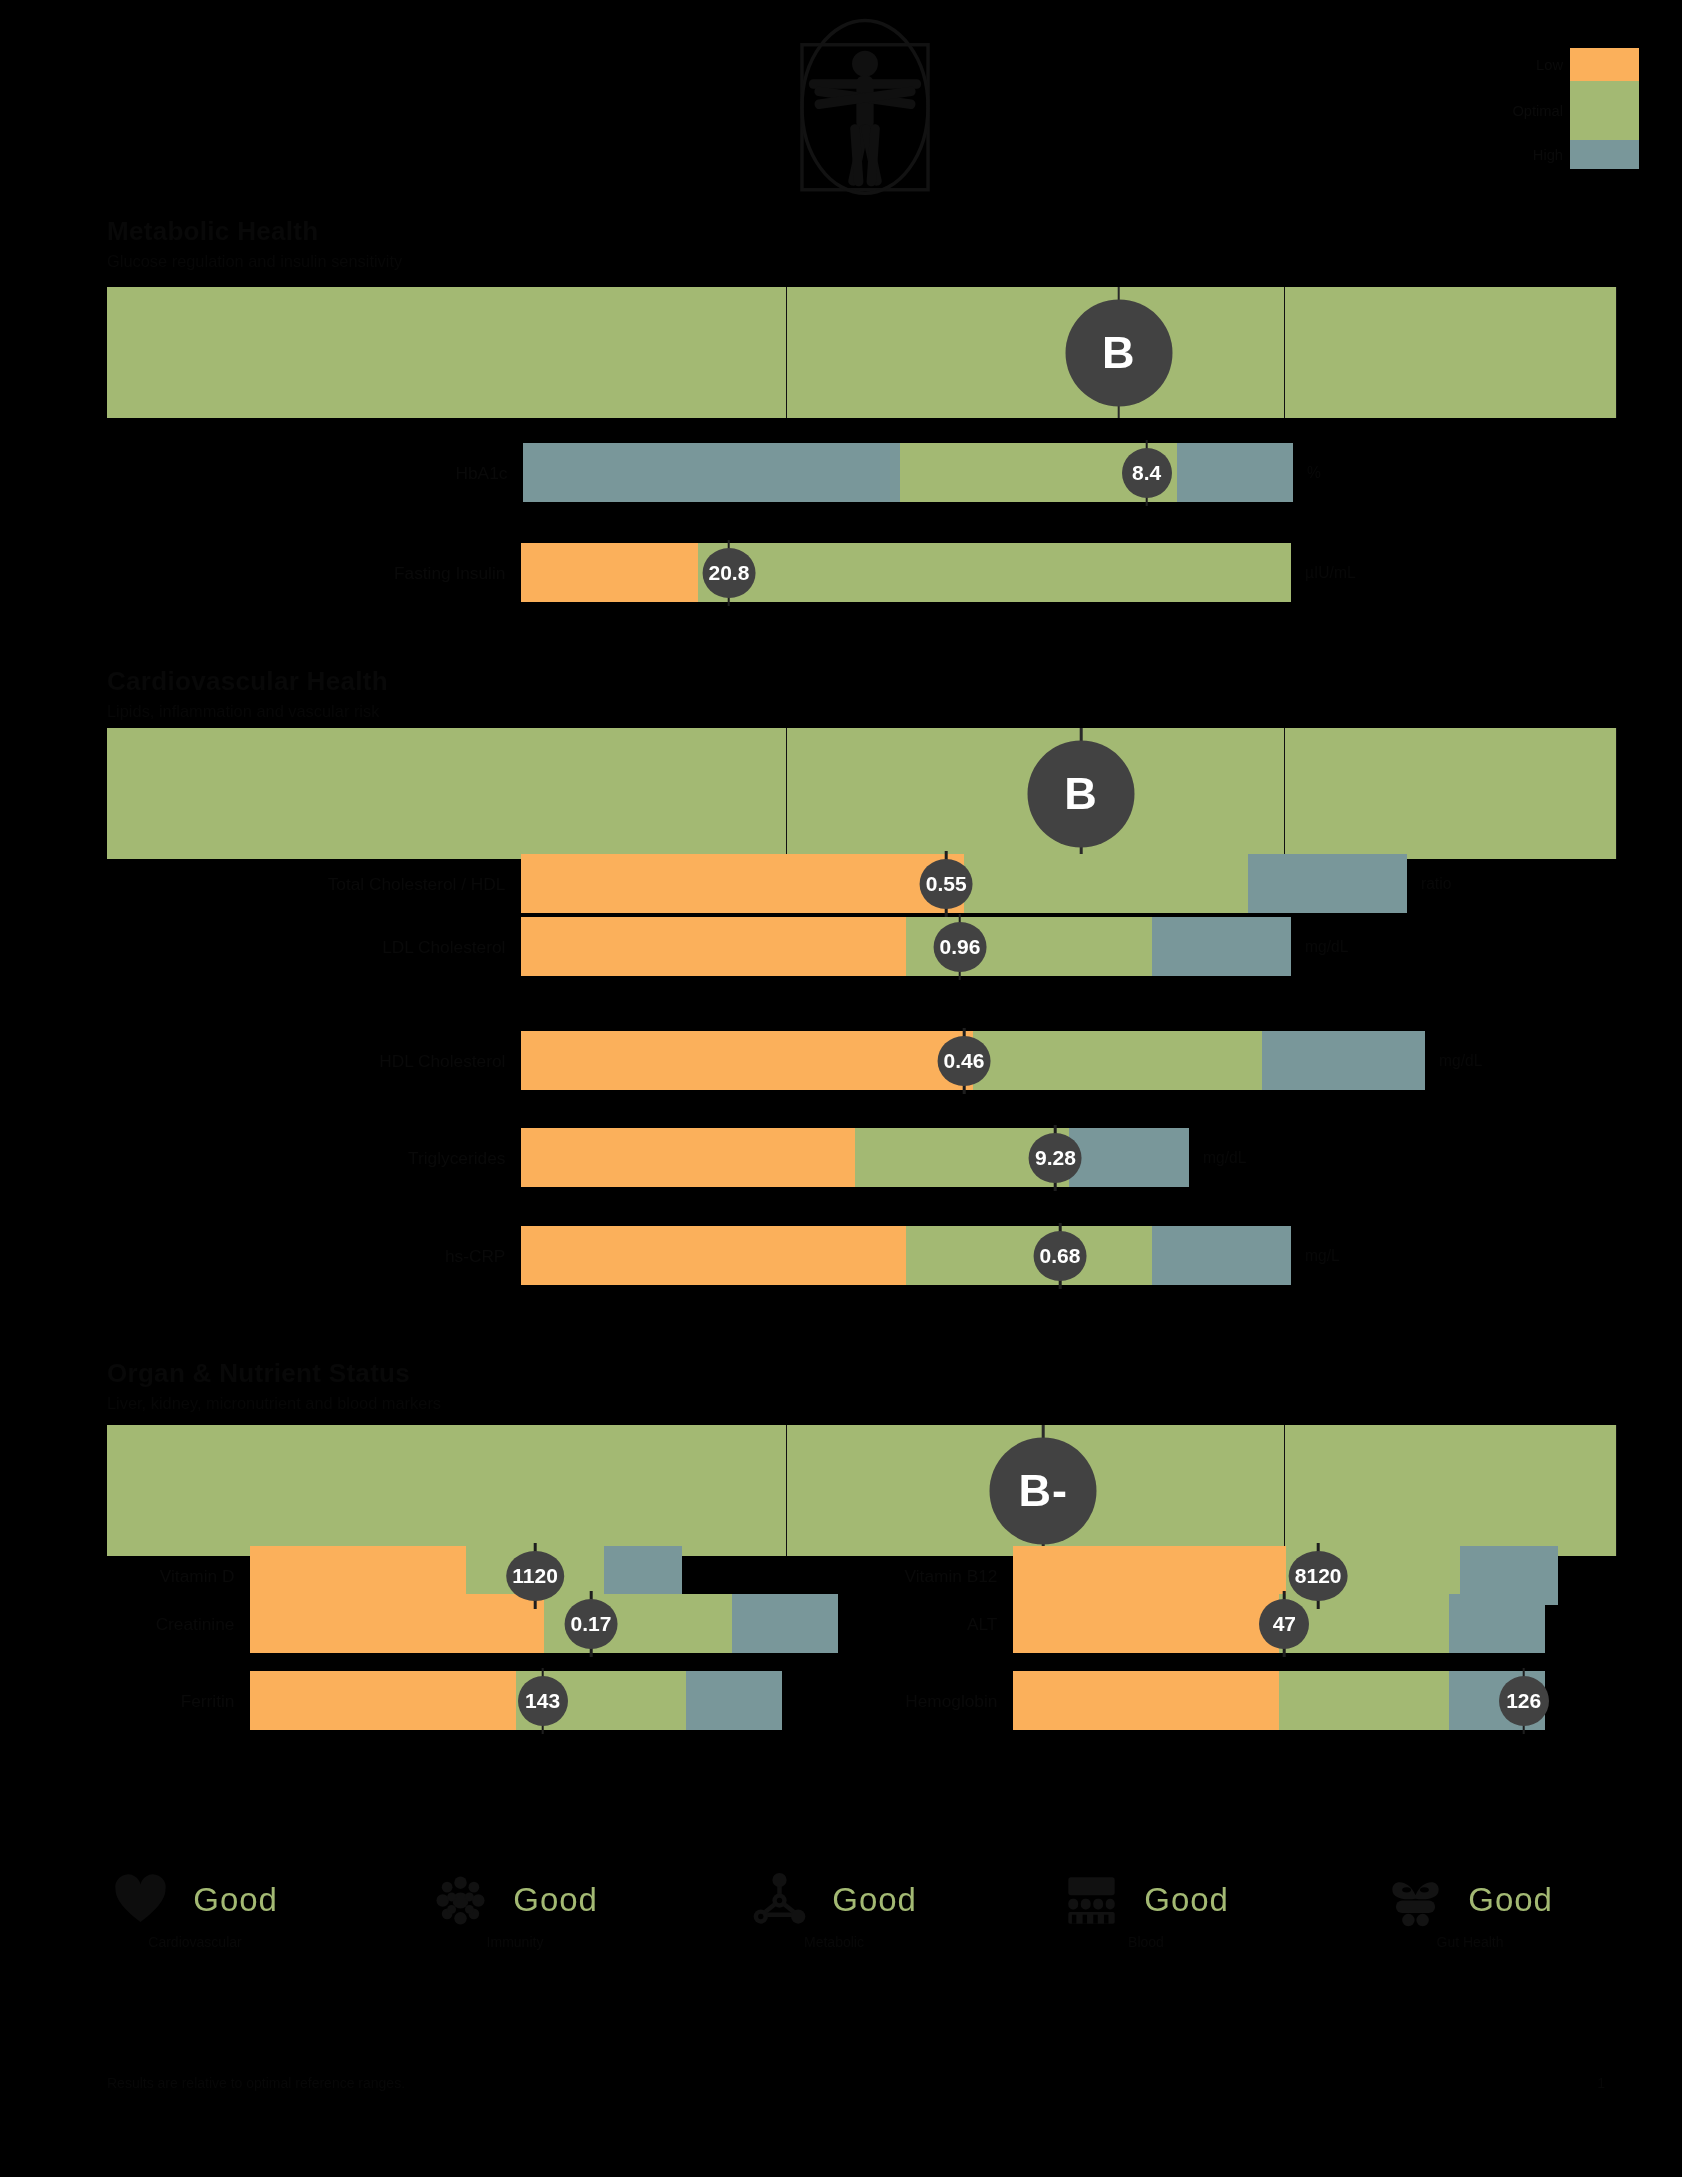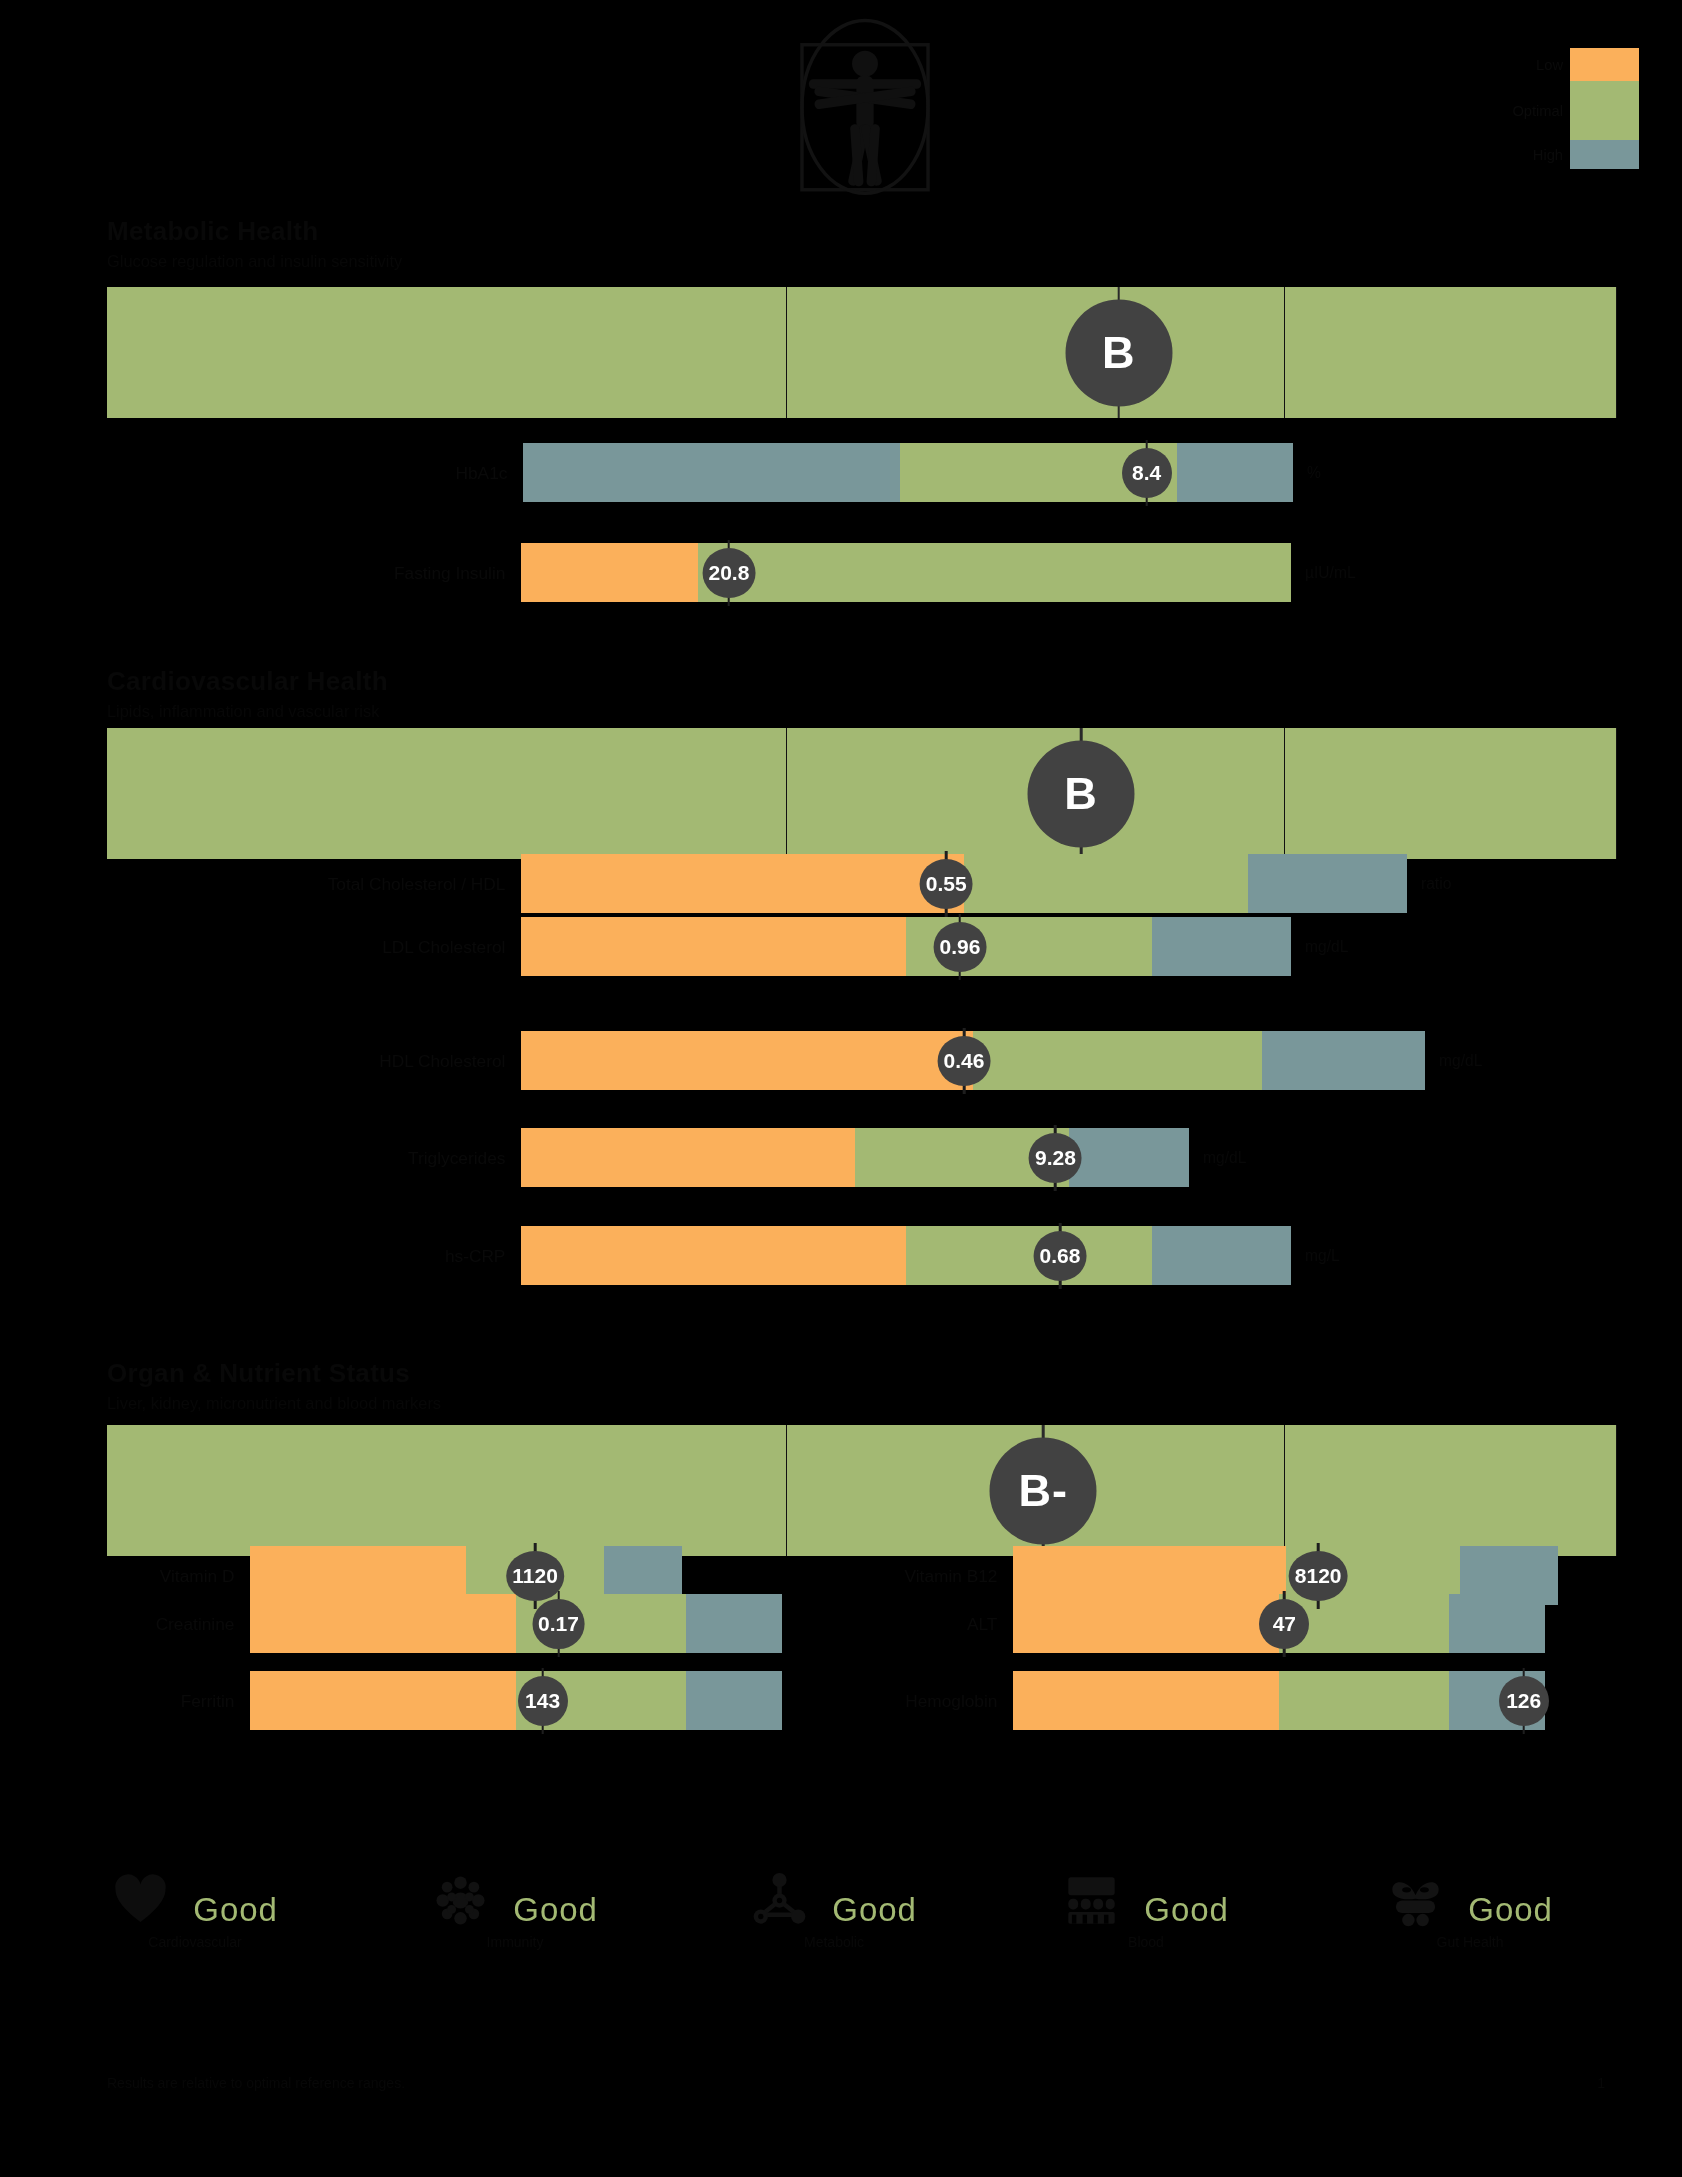--- a/index.html
+++ b/index.html
@@ -176,21 +176,21 @@
   .status-item {
     position: absolute;
     top: 0;
     height: 138px;
     display: flex;
     flex-direction: column;
     align-items: center;
     justify-content: center;
     gap: 5.2px;
   }
-  .status-icon-row { display: flex; align-items: flex-end; gap: 24px; }
+  .status-icon-row { display: flex; align-items: center; gap: 24px; }
   .status-icon { width: 57px; height: 57px; display: block; }
   .status-text {
     font-size: 33px;
     color: #A3B973;
     letter-spacing: 0.9px;
   }
   .status-caption {
     font-size: 14px;
     color: #080808;
     white-space: nowrap;
@@ -375,21 +375,21 @@
       <span class="metric-label">Vitamin D</span>
       <div class="metric-track">
         <div class="seg" style="width:50%;background:#FBB05B"></div>
         <div class="seg" style="width:32%;background:#A3B973"></div>
         <div class="seg" style="width:18%;background:#79979A"></div>
       </div>
       <div class="metric-pointer" style="left:66%"></div>
       <div class="metric-marker" style="left:66%">1120</div>
     </div>
 
-    <div class="metric-row" style="left:250px;width:532px;top:1594px">
+    <div class="metric-row" style="left:250px;width:588px;top:1594px">
       <span class="metric-label">Creatinine</span>
       <div class="metric-track">
         <div class="seg" style="width:50%;background:#FBB05B"></div>
         <div class="seg" style="width:32%;background:#A3B973"></div>
         <div class="seg" style="width:18%;background:#79979A"></div>
       </div>
       <div class="metric-pointer" style="left:58%"></div>
       <div class="metric-marker" style="left:58%">0.17</div>
     </div>
 

